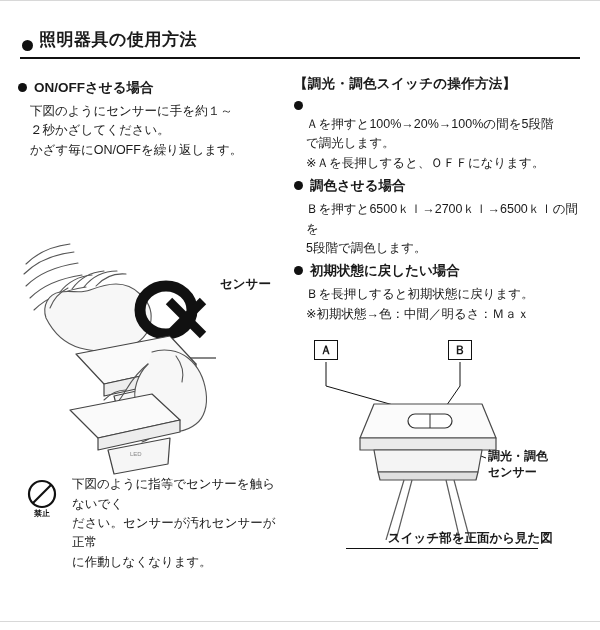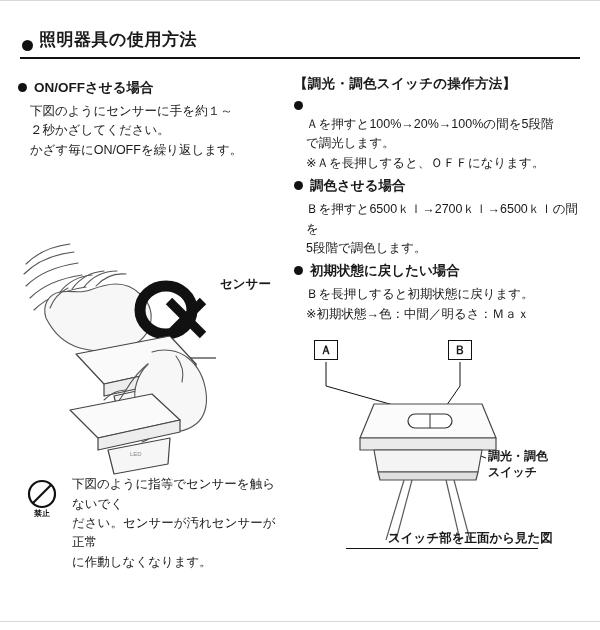--- a/index.html
+++ b/index.html
@@ -341,21 +341,21 @@
             <line x1="112" y1="140" x2="96" y2="200"></line>
             <line x1="146" y1="140" x2="160" y2="200"></line>
             <line x1="154" y1="140" x2="170" y2="200"></line>
           </g>
         </svg>
 
         <div class="tag-box" style="left:14px; top:0px;">Ａ</div>
         <div class="tag-box" style="left:148px; top:0px;">Ｂ</div>
 
         <div class="callout-text" style="left:188px; top:108px;">調光・調色
-スイッチ</div>
+センサー</div>
 
         <div class="fig-caption">スイッチ部を正面から見た図</div>
         <div class="fig-caption-underline"></div>
       </div>
     </div>
   </div>
 
   <div class="rule-bottom"></div>
 </div>
 

